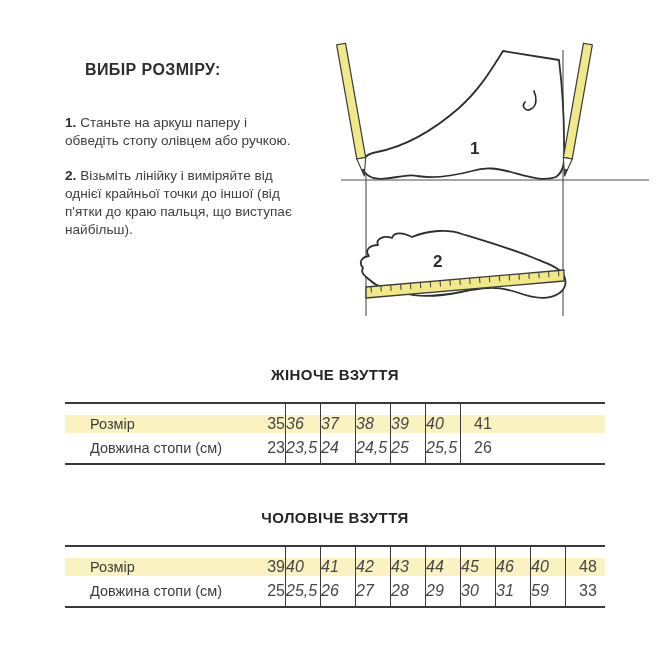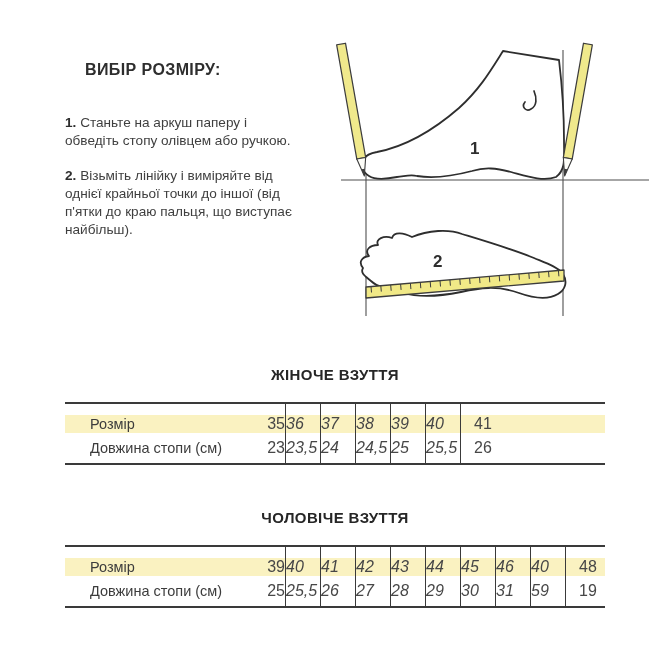--- a/index.html
+++ b/index.html
@@ -206,16 +206,16 @@
     <td class="lbl">Довжина стопи (см)</td>
     <td class="first num">25</td>
     <td class="mid num">25,5</td>
     <td class="mid num">26</td>
     <td class="mid num">27</td>
     <td class="mid num">28</td>
     <td class="mid num">29</td>
     <td class="mid num">30</td>
     <td class="mid num">31</td>
     <td class="mid num">59</td>
-    <td class="last num">19</td>
+    <td class="last num">33</td>
   </tr>
 </tbody>
   </table>
 
 </body></html>

